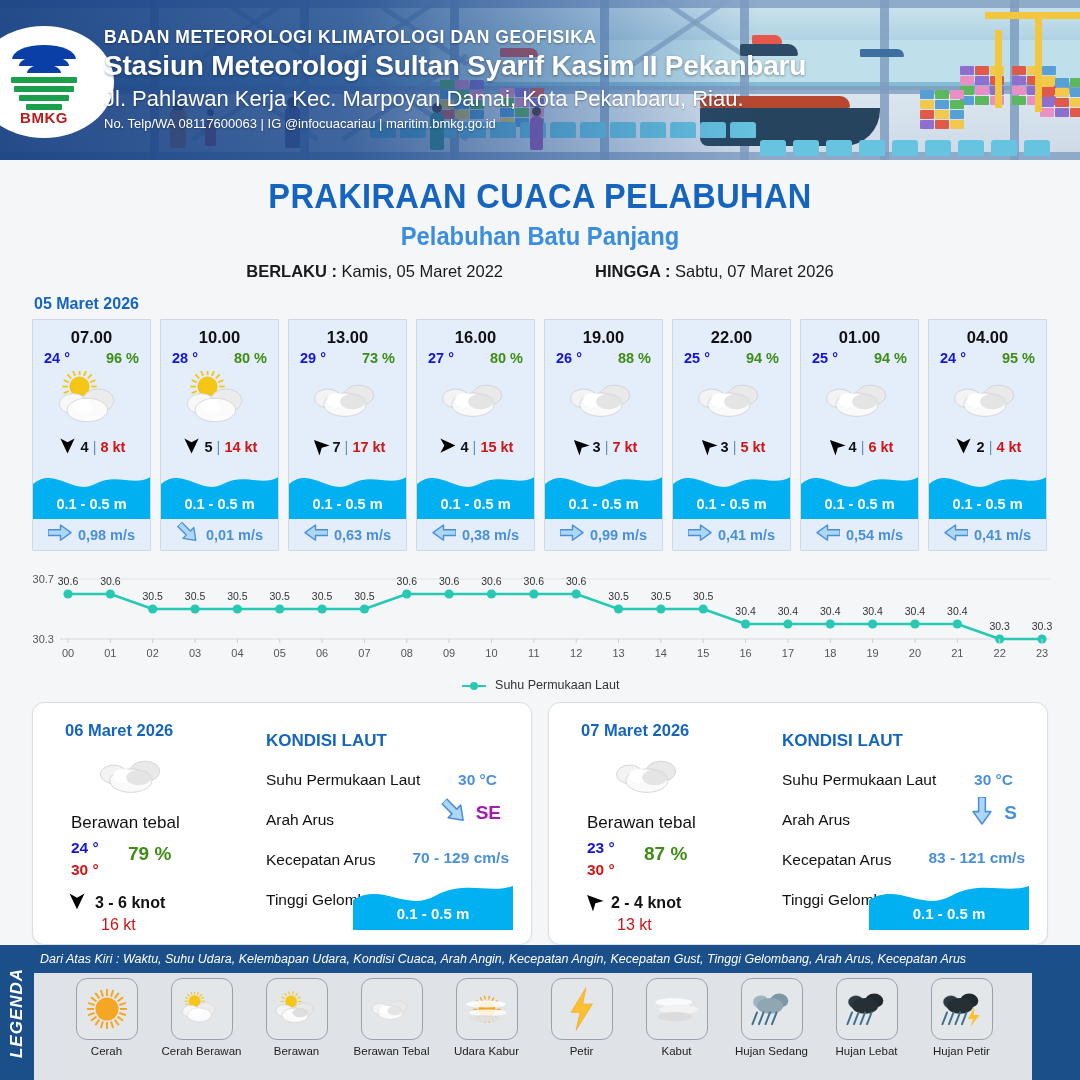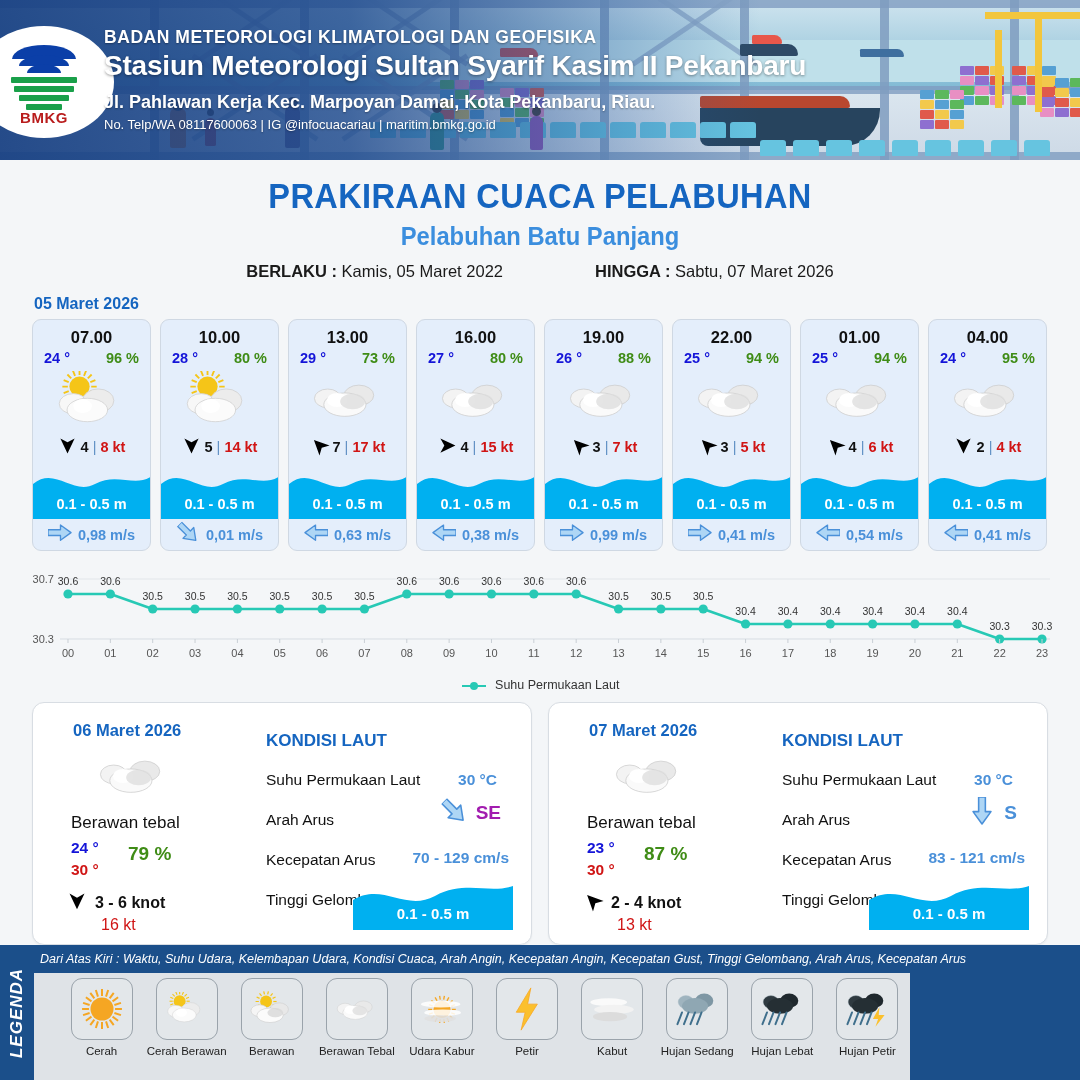--- a/index.html
+++ b/index.html
@@ -33,37 +33,37 @@
      border-radius:70px/56px; display:flex; align-items:center; justify-content:center; z-index:6; }
   .logo-in { width:78px; height:86px; position:relative; }
   .logo-arc { position:absolute; left:50%; transform:translateX(-50%); background:#0b3fa8; border-radius:50%/100% 100% 0 0; }
   .logo-bar { position:absolute; left:50%; transform:translateX(-50%); background:#1aa04a; border-radius:1px; }
   .logo-txt { position:absolute; left:0; bottom:-1px; width:78px; text-align:center;
      font-size:15px; font-weight:bold; letter-spacing:.5px; color:#b91c1c; }
 
   .hdr-text { position:absolute; left:104px; top:27px; z-index:7; color:#fff; }
   .h-l1 { font-size:17.5px; font-weight:bold; letter-spacing:.55px; text-shadow:0 1px 2px rgba(0,0,0,.35); }
   .h-l2 { font-size:28px; font-weight:bold; margin-top:2px; letter-spacing:-.2px; text-shadow:0 1px 3px rgba(0,0,0,.4); }
-  .h-l3 { font-size:18px; margin-top:10px; text-shadow:0 1px 2px rgba(0,0,0,.35);font-weight:bold; }
+  .h-l3 { font-size:22px; margin-top:4px; text-shadow:0 1px 2px rgba(0,0,0,.35); }
   .h-l4 { font-size:13px; margin-top:4px; text-shadow:0 1px 2px rgba(0,0,0,.35); }
 
   
   .title-wrap { text-align:center; margin-top:16px; }
   .t-main { font-size:35px; font-weight:bold; color:#1565c0; letter-spacing:.4px;
      font-stretch:condensed; transform:scaleX(.93); }
   .t-sub { font-size:25px; font-weight:bold; color:#3b8ede; margin-top:6px; transform:scaleX(.95); }
   .valid-row { display:flex; justify-content:center; gap:92px; margin-top:11px; font-size:16.5px; color:#1a1a1a; }
   .vlabel { font-weight:bold; }
 
   
   .date-head { margin:14px 0 6px 34px; font-size:16px; font-weight:bold; color:#1565c0; }
 
   
   .cards { display:flex; gap:9px; padding:0 32px; }
-  .card { width:119px; background:#e4eefb; border:1px solid #cfd8e3; border-radius:9px;
+  .card { width:119px; background:#e4eefb; border:1px solid #cfd8e3; border-radius:1px;
      overflow:hidden; position:relative; }
   .c-time { text-align:center; font-size:16.5px; font-weight:bold; color:#111; padding-top:8px; }
   .c-th { display:flex; justify-content:space-between; padding:3px 11px 0 11px; font-size:14.5px; font-weight:bold; }
   .c-temp { color:#1414d8; }
   .c-hum { color:#3f8c16; }
   .c-icon { height:62px; display:flex; align-items:center; justify-content:center; margin-top:2px; }
   .c-wind { display:flex; align-items:center; justify-content:center; gap:4px; height:34px; font-size:14.5px; font-weight:bold; }
   .c-wdeg { color:#111; }
   .c-bar { color:#5f8fc4; font-weight:normal; }
   .c-gust { color:#d01515; }
@@ -79,21 +79,21 @@
 
   
   .chart-box { margin:10px 0 0 0; position:relative; width:1080px; height:115px; }
   .chart-legend { text-align:center; margin-top:2px; font-size:12.5px; color:#333; }
   .cl-mark { display:inline-block; vertical-align:middle; margin-right:5px; }
 
   
   .days { display:flex; gap:16px; padding:0 32px; margin-top:10px; }
   .day { width:500px; height:243px; background:#fff; border:1px solid #d8dde3; border-radius:12px;
      position:relative; box-shadow:0 1px 2px rgba(0,0,0,.05); }
-  .d-date { position:absolute; left:40px; top:18px; font-size:16.5px; font-weight:bold; color:#1565c0; }
+  .d-date { position:absolute; left:32px; top:18px; font-size:16.5px; font-weight:bold; color:#1565c0; }
   .d-icon { position:absolute; left:62px; top:48px; }
   .d-cond { position:absolute; left:38px; top:110px; font-size:17px; color:#111; }
   .d-tmin { position:absolute; left:38px; top:136px; font-size:15.5px; font-weight:bold; color:#1414d8; }
   .d-tmax { position:absolute; left:38px; top:158px; font-size:15.5px; font-weight:bold; color:#d01515; }
   .d-hum { position:absolute; left:95px; top:140px; font-size:19px; font-weight:bold; color:#3f8c16; }
   .d-wind { position:absolute; left:34px; top:188px; display:flex; align-items:center; gap:8px;
      font-size:16px; font-weight:bold; color:#111; }
   .d-gust { position:absolute; left:68px; top:213px; font-size:16px; font-weight:normal; color:#d01515; }
   .d-sec { position:absolute; left:233px; top:28px; font-size:17px; font-weight:bold; color:#1565c0; }
   .d-row { position:absolute; left:233px; font-size:15.5px; color:#111; }
@@ -102,21 +102,21 @@
   .d-wavetxt { position:absolute; left:0; bottom:8px; width:160px; text-align:center; color:#fff;
      font-size:15px; font-weight:bold; }
 
   
   .legenda { position:absolute; left:0; bottom:0; width:1080px; height:135px; background:#1b4f8a; }
   .lg-tab { position:absolute; left:0; top:0; width:34px; height:135px; background:#1b4f8a;
      display:flex; align-items:center; justify-content:center; }
   .lg-tab span { transform:rotate(-90deg); white-space:nowrap; color:#fff; font-size:17px;
      font-weight:bold; font-style:italic; letter-spacing:1px; }
   .lg-note { position:absolute; left:40px; top:7px; color:#fff; font-size:12.5px; font-style:italic; }
-  .lg-strip { position:absolute; left:34px; top:28px; width:876px; height:107px; background:#dfe3e7;
+  .lg-strip { position:absolute; left:34px; top:28px; width:998px; height:107px; background:#dfe3e7;
      display:flex; align-items:flex-start;padding-left:25px; }
   .lg-item { width:95px; display:flex; flex-direction:column; align-items:center; padding-top:5px; }
   .lg-ibox { width:62px; height:62px; border:1px solid #9aa3ab; border-radius:11px; background:#e3e7ea;
      display:flex; align-items:center; justify-content:center; }
   .lg-lbl { margin-top:5px; font-size:11.5px; color:#222; text-align:center; line-height:1.1; }
 </style>
 </head>
 <body>
 
 <div class="header">

